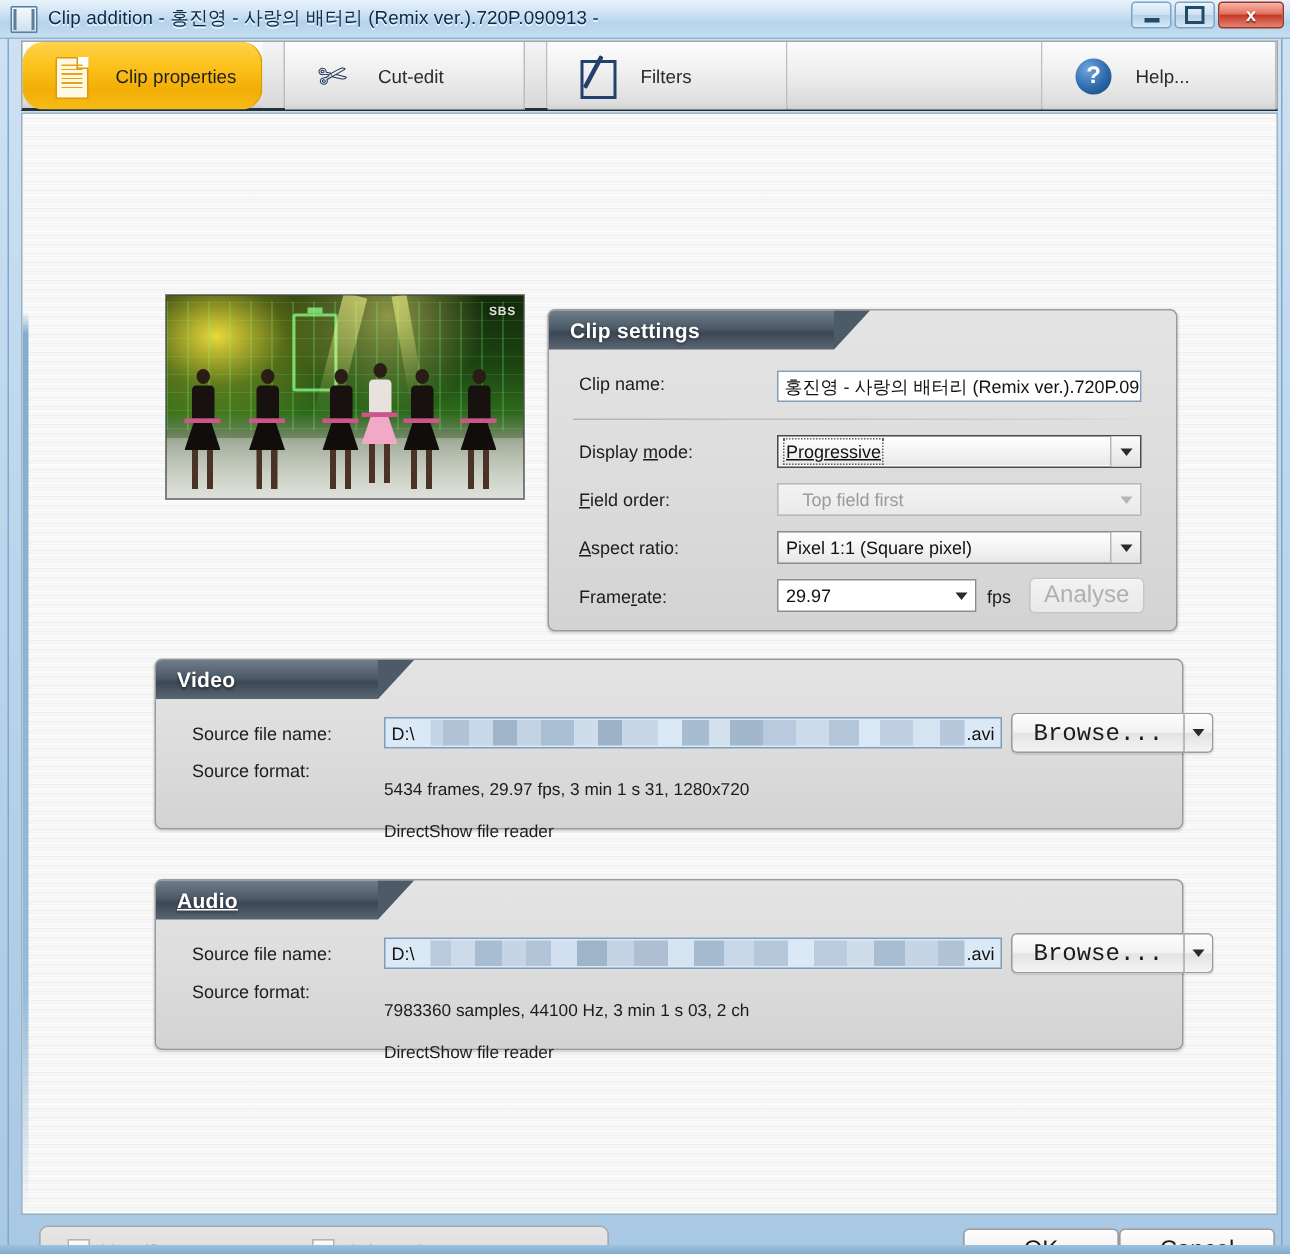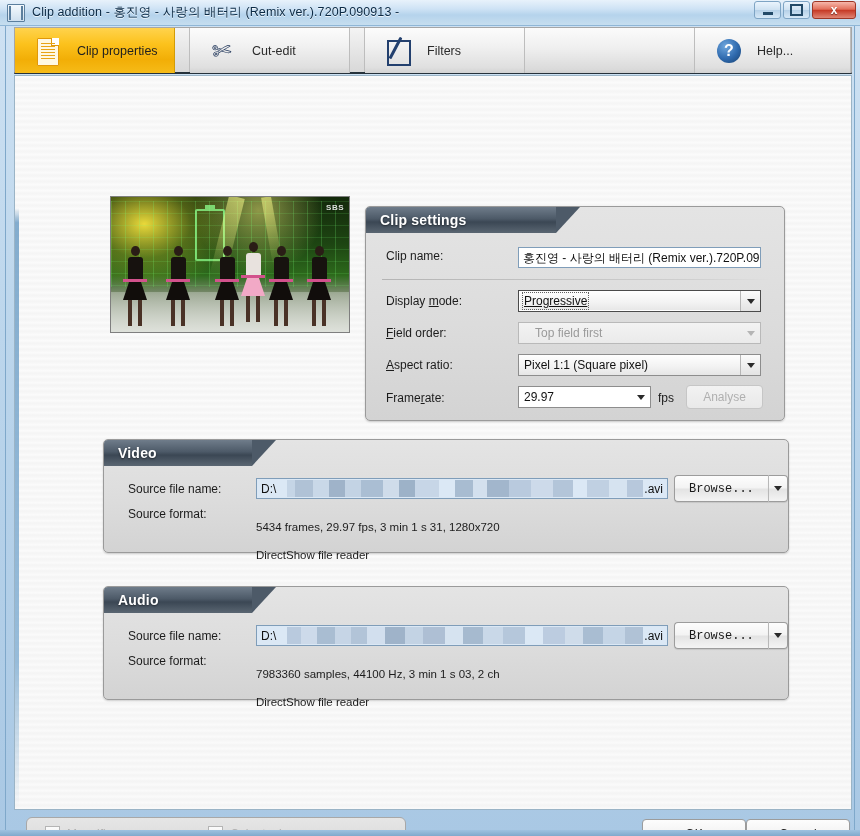--- a/index.html
+++ b/index.html
@@ -120,20 +120,21 @@
     position: relative;
   }
   .tab .tab-label {
     font-size: 12.5px;
     color: #2b2b2b;
     white-space: nowrap;
   }
   .tab.active {
     background: linear-gradient(180deg,#ffd34d 0%, #fcc21d 35%, #f2ae06 70%, #f6bb18 100%);
     border-right: 1px solid #d29c07;
+    border-radius: 14px;
   }
   .tab.active .tab-label { color:#1f1f1f; }
   .tab.spacer {
     flex: 1 1 auto;
     background: linear-gradient(180deg,#fbfbfb 0%, #efefef 45%, #dadada 92%, #cecece 100%);
   }
   .tab-gap {
     width: 14px;
     background: linear-gradient(180deg,#f4f4f4,#d8d8d8);
     border-right: 1px solid #bdbdbd;
@@ -316,21 +317,21 @@
   .panel-header .hdr-text { position:relative; z-index:3; }
 
   
   #clip-settings { left: 350px; top: 130px; width: 420px; height: 215px; }
   #clip-settings .panel-header { width: 190px; }
 
   #video-panel { left: 88px; top: 363px; width: 686px; height: 114px; }
   #video-panel .panel-header { width: 148px; }
 
   #audio-panel { left: 88px; top: 510px; width: 686px; height: 114px; }
-  #audio-panel .panel-header { width: 148px; }
+  #audio-panel .panel-header { width: 148px; text-decoration: underline; }
 
   .row {
     position: absolute;
     display: flex;
     align-items: center;
   }
   .lbl {
     font-size: 12px;
     color: #1c1c1c;
     white-space: nowrap;
@@ -390,21 +391,21 @@
     border-right: 4px solid transparent;
     border-top: 5px solid #2a2a2a;
   }
   .combo.disabled .caret { border-top-color:#b5b5b5; }
 
   .btn {
     box-sizing: border-box;
     border: 1px solid #9c9c9c;
     border-radius: 4px;
     background: linear-gradient(180deg,#fdfdfd 0%, #f3f3f3 48%, #e3e3e3 52%, #f4f4f4 100%);
-    font-size: 12px;
+    font-size: 16px;
     color: #1a1a1a;
     display:flex; align-items:center; justify-content:center;
     box-shadow: 0 1px 1px rgba(0,0,0,0.10);
   }
   .btn.disabled { color:#b0b0b0; background: linear-gradient(180deg,#f2f2f2,#e9e9e9); border-color:#c6c6c6; box-shadow:none; }
 
   .splitbtn { display:flex; align-items:stretch; }
   .splitbtn .main {
     border-radius: 4px 0 0 4px;
     border-right: none;

